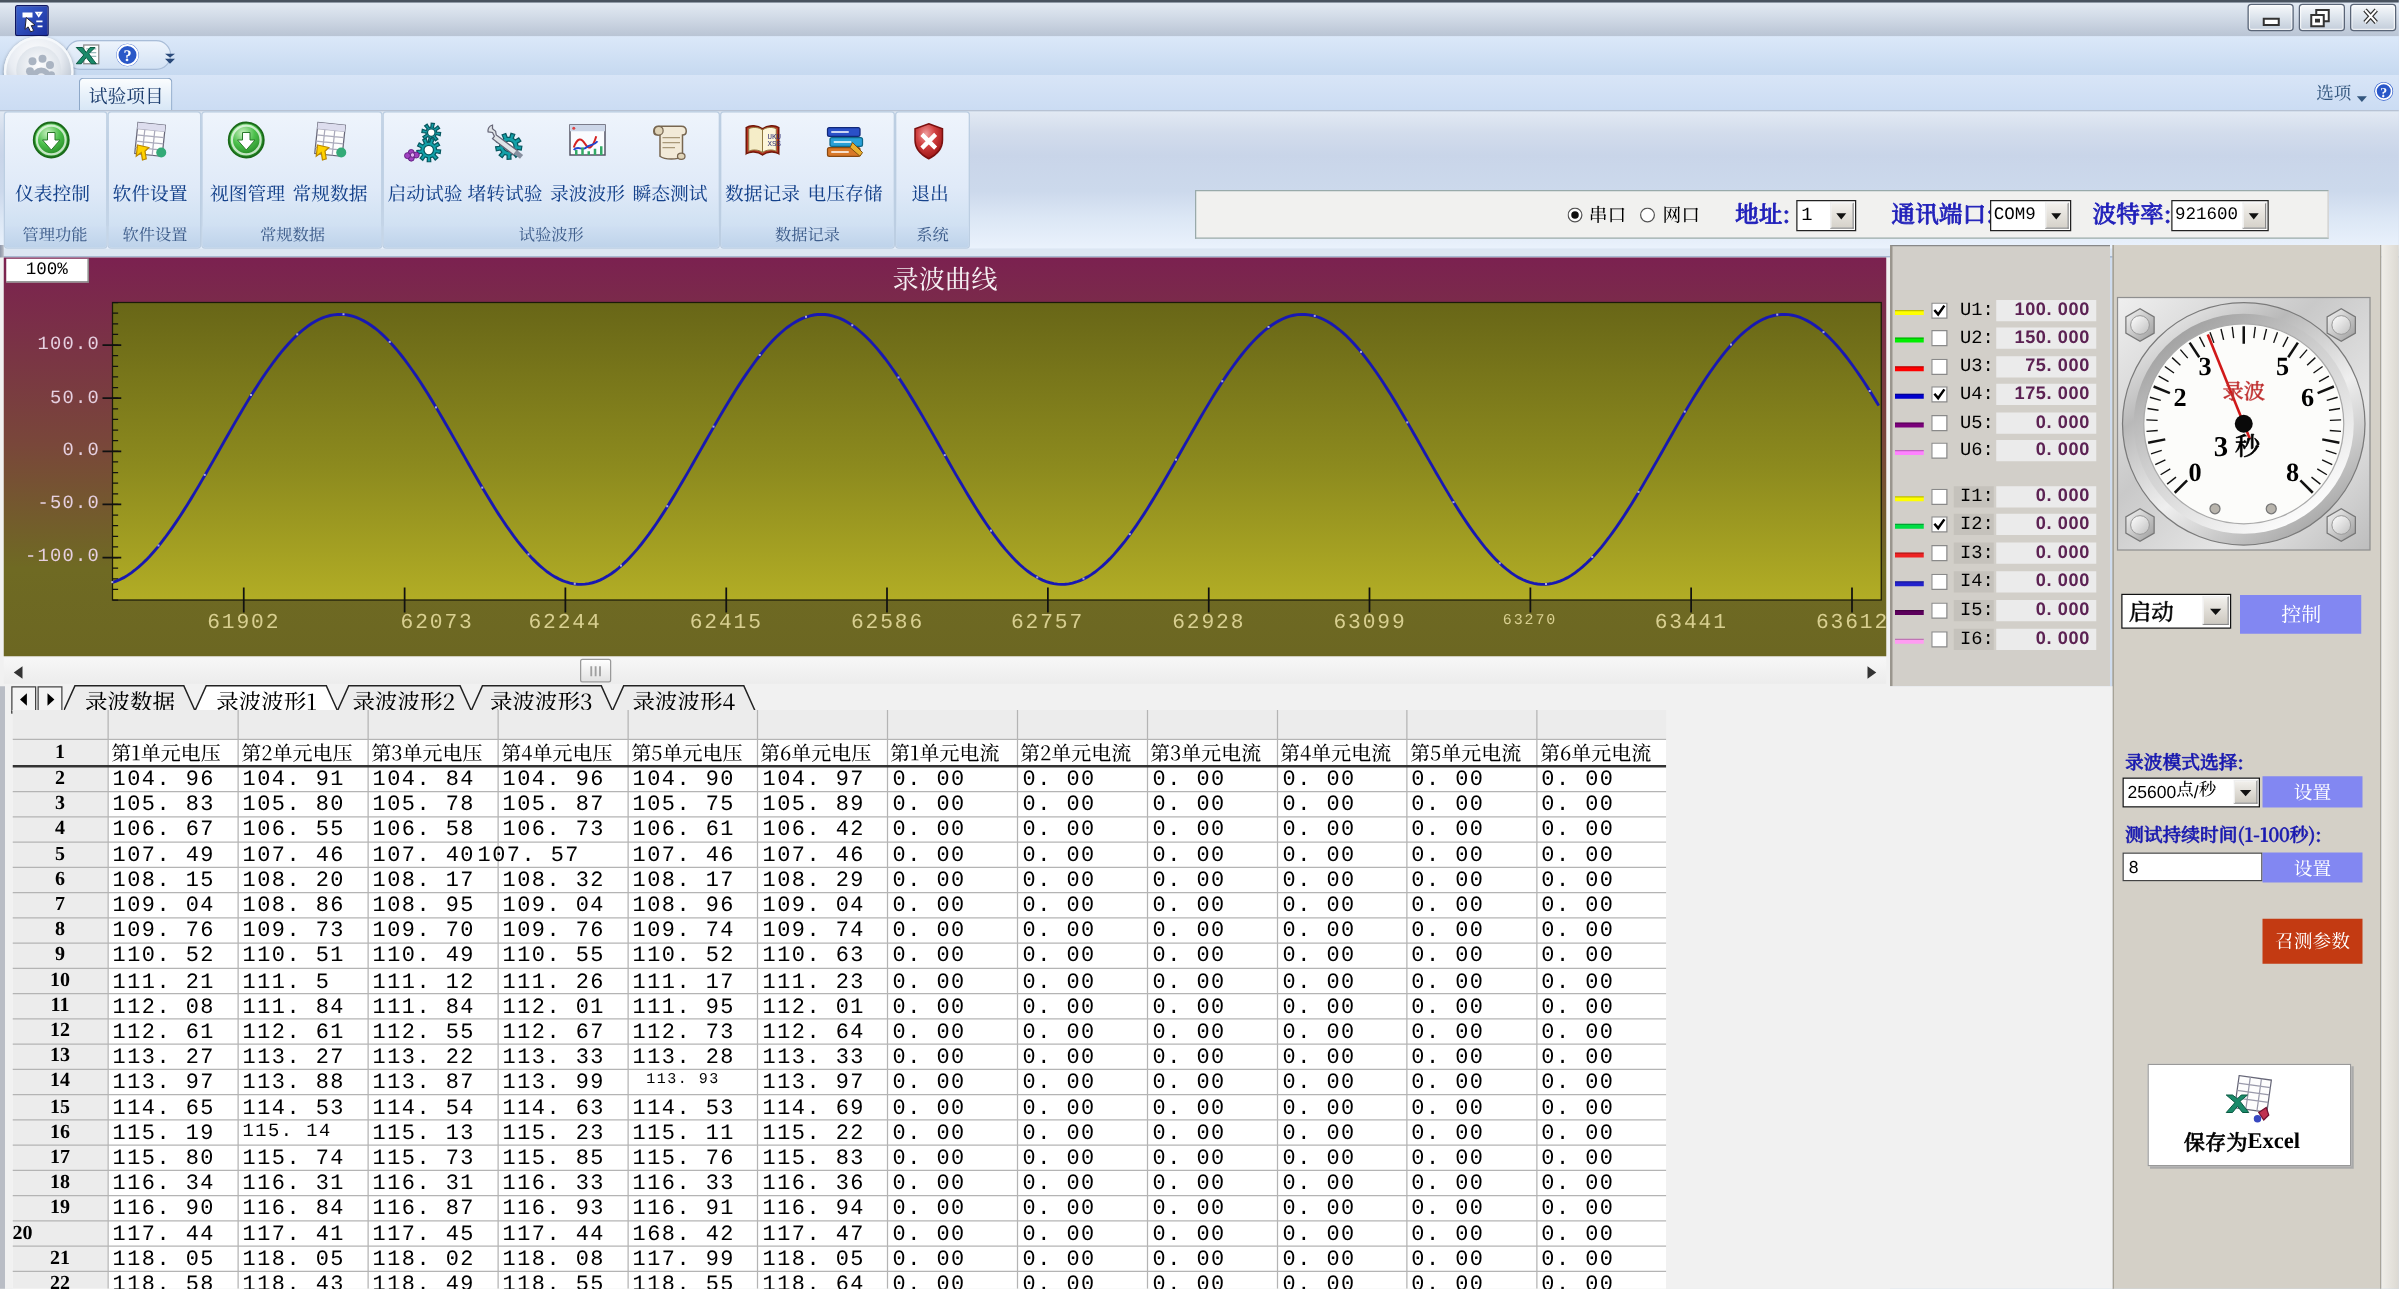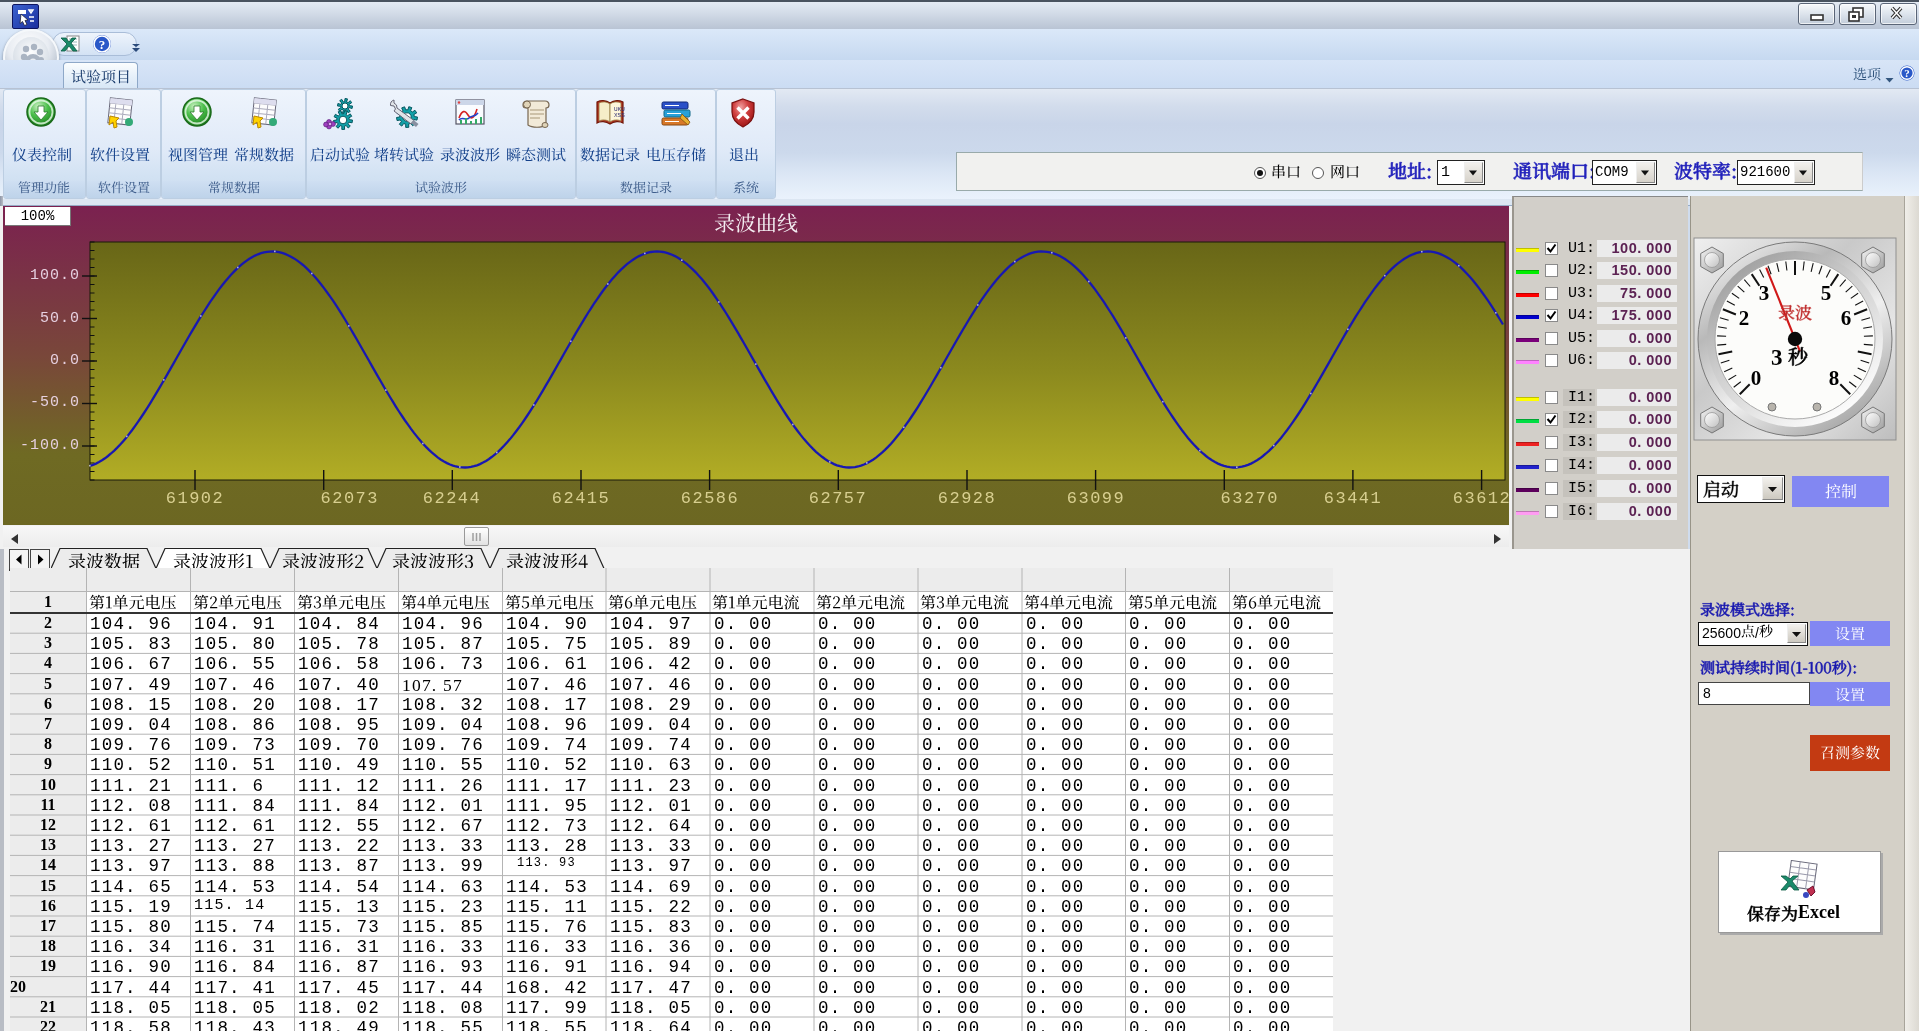--- a/index.html
+++ b/index.html
@@ -477,21 +477,21 @@
 <div class="abs" style="left:0;top:394px;width:80px;text-align:right;font-family:'Liberation Mono',monospace;font-size:15px;color:#e6d0e0;letter-spacing:1px">-50.0</div>
 <div class="abs" style="left:0;top:437px;width:80px;text-align:right;font-family:'Liberation Mono',monospace;font-size:15px;color:#e6d0e0;letter-spacing:1px">-100.0</div>
 <div class="abs" style="left:140px;top:489px;width:110px;text-align:center;font-family:'Liberation Mono',monospace;font-size:17px;color:#d8cf90;letter-spacing:1.5px">61902</div>
 <div class="abs" style="left:269px;top:489px;width:110px;text-align:right;font-family:'Liberation Mono',monospace;font-size:17px;color:#d8cf90;letter-spacing:1.5px">62073</div>
 <div class="abs" style="left:397px;top:489px;width:110px;text-align:center;font-family:'Liberation Mono',monospace;font-size:17px;color:#d8cf90;letter-spacing:1.5px">62244</div>
 <div class="abs" style="left:526px;top:489px;width:110px;text-align:center;font-family:'Liberation Mono',monospace;font-size:17px;color:#d8cf90;letter-spacing:1.5px">62415</div>
 <div class="abs" style="left:655px;top:489px;width:110px;text-align:center;font-family:'Liberation Mono',monospace;font-size:17px;color:#d8cf90;letter-spacing:1.5px">62586</div>
 <div class="abs" style="left:783px;top:489px;width:110px;text-align:center;font-family:'Liberation Mono',monospace;font-size:17px;color:#d8cf90;letter-spacing:1.5px">62757</div>
 <div class="abs" style="left:912px;top:489px;width:110px;text-align:center;font-family:'Liberation Mono',monospace;font-size:17px;color:#d8cf90;letter-spacing:1.5px">62928</div>
 <div class="abs" style="left:1041px;top:489px;width:110px;text-align:center;font-family:'Liberation Mono',monospace;font-size:17px;color:#d8cf90;letter-spacing:1.5px">63099</div>
-<div class="abs" style="left:1169px;top:489px;width:110px;text-align:right;font-family:'Liberation Mono',monospace;font-size:17px;color:#d8cf90;letter-spacing:1.5px">63270</div>
+<div class="abs" style="left:1169px;top:489px;width:110px;text-align:center;font-family:'Liberation Mono',monospace;font-size:12px;color:#d8cf90;letter-spacing:1.5px">63270</div>
 <div class="abs" style="left:1298px;top:489px;width:110px;text-align:center;font-family:'Liberation Mono',monospace;font-size:17px;color:#d8cf90;letter-spacing:1.5px">63441</div>
 <div class="abs" style="left:1427px;top:489px;width:110px;text-align:center;font-family:'Liberation Mono',monospace;font-size:17px;color:#d8cf90;letter-spacing:1.5px">63612</div>
 <div class="abs" style="left:3px;top:526px;width:1506px;height:21px;background:linear-gradient(#f7f7f7,#ececec)"></div>
 <div class="abs" style="left:8px;top:531px"><svg width="12" height="12">
       <path d="M10 1L3 6l7 5z" fill="#333"></path>
     </svg></div>
 <div class="abs" style="left:1492px;top:531px"><svg width="12" height="12">
       <path d="M2 1l7 5-7 5z" fill="#333"></path>
     </svg></div>
 <div class="abs" style="left:464px;top:527px;width:25px;height:19px;background:linear-gradient(#ffffff,#e2e2e2);border:1px solid #999;border-radius:2px"><svg width="23" height="17">
@@ -1022,21 +1022,21 @@
 <div class="abs" style="left:610px;top:654px;font-family:'Liberation Mono',monospace;font-size:17.5px;letter-spacing:1.2px;color:#000;white-space:nowrap">106. 42</div>
 <div class="abs" style="left:714px;top:654px;font-family:'Liberation Mono',monospace;font-size:17.5px;letter-spacing:1.2px;color:#000;white-space:nowrap">0. 00</div>
 <div class="abs" style="left:818px;top:654px;font-family:'Liberation Mono',monospace;font-size:17.5px;letter-spacing:1.2px;color:#000;white-space:nowrap">0. 00</div>
 <div class="abs" style="left:922px;top:654px;font-family:'Liberation Mono',monospace;font-size:17.5px;letter-spacing:1.2px;color:#000;white-space:nowrap">0. 00</div>
 <div class="abs" style="left:1026px;top:654px;font-family:'Liberation Mono',monospace;font-size:17.5px;letter-spacing:1.2px;color:#000;white-space:nowrap">0. 00</div>
 <div class="abs" style="left:1129px;top:654px;font-family:'Liberation Mono',monospace;font-size:17.5px;letter-spacing:1.2px;color:#000;white-space:nowrap">0. 00</div>
 <div class="abs" style="left:1233px;top:654px;font-family:'Liberation Mono',monospace;font-size:17.5px;letter-spacing:1.2px;color:#000;white-space:nowrap">0. 00</div>
 <div class="abs" style="left:90px;top:675px;font-family:'Liberation Mono',monospace;font-size:17.5px;letter-spacing:1.2px;color:#000;white-space:nowrap">107. 49</div>
 <div class="abs" style="left:194px;top:675px;font-family:'Liberation Mono',monospace;font-size:17.5px;letter-spacing:1.2px;color:#000;white-space:nowrap">107. 46</div>
 <div class="abs" style="left:298px;top:675px;font-family:'Liberation Mono',monospace;font-size:17.5px;letter-spacing:1.2px;color:#000;white-space:nowrap">107. 40</div>
-<div class="abs" style="left:402px;top:675px;font-family:Liberation Serif, serif;font-size:17.5px;letter-spacing:1.2px;color:#000;white-space:nowrap">107. 57</div>
+<div class="abs" style="left:382px;top:675px;font-family:Liberation Mono, monospace;font-size:17.5px;letter-spacing:1.2px;color:#000;white-space:nowrap">107. 57</div>
 <div class="abs" style="left:506px;top:675px;font-family:'Liberation Mono',monospace;font-size:17.5px;letter-spacing:1.2px;color:#000;white-space:nowrap">107. 46</div>
 <div class="abs" style="left:610px;top:675px;font-family:'Liberation Mono',monospace;font-size:17.5px;letter-spacing:1.2px;color:#000;white-space:nowrap">107. 46</div>
 <div class="abs" style="left:714px;top:675px;font-family:'Liberation Mono',monospace;font-size:17.5px;letter-spacing:1.2px;color:#000;white-space:nowrap">0. 00</div>
 <div class="abs" style="left:818px;top:675px;font-family:'Liberation Mono',monospace;font-size:17.5px;letter-spacing:1.2px;color:#000;white-space:nowrap">0. 00</div>
 <div class="abs" style="left:922px;top:675px;font-family:'Liberation Mono',monospace;font-size:17.5px;letter-spacing:1.2px;color:#000;white-space:nowrap">0. 00</div>
 <div class="abs" style="left:1026px;top:675px;font-family:'Liberation Mono',monospace;font-size:17.5px;letter-spacing:1.2px;color:#000;white-space:nowrap">0. 00</div>
 <div class="abs" style="left:1129px;top:675px;font-family:'Liberation Mono',monospace;font-size:17.5px;letter-spacing:1.2px;color:#000;white-space:nowrap">0. 00</div>
 <div class="abs" style="left:1233px;top:675px;font-family:'Liberation Mono',monospace;font-size:17.5px;letter-spacing:1.2px;color:#000;white-space:nowrap">0. 00</div>
 <div class="abs" style="left:90px;top:695px;font-family:'Liberation Mono',monospace;font-size:17.5px;letter-spacing:1.2px;color:#000;white-space:nowrap">108. 15</div>
 <div class="abs" style="left:194px;top:695px;font-family:'Liberation Mono',monospace;font-size:17.5px;letter-spacing:1.2px;color:#000;white-space:nowrap">108. 20</div>
@@ -1080,21 +1080,21 @@
 <div class="abs" style="left:402px;top:755px;font-family:'Liberation Mono',monospace;font-size:17.5px;letter-spacing:1.2px;color:#000;white-space:nowrap">110. 55</div>
 <div class="abs" style="left:506px;top:755px;font-family:'Liberation Mono',monospace;font-size:17.5px;letter-spacing:1.2px;color:#000;white-space:nowrap">110. 52</div>
 <div class="abs" style="left:610px;top:755px;font-family:'Liberation Mono',monospace;font-size:17.5px;letter-spacing:1.2px;color:#000;white-space:nowrap">110. 63</div>
 <div class="abs" style="left:714px;top:755px;font-family:'Liberation Mono',monospace;font-size:17.5px;letter-spacing:1.2px;color:#000;white-space:nowrap">0. 00</div>
 <div class="abs" style="left:818px;top:755px;font-family:'Liberation Mono',monospace;font-size:17.5px;letter-spacing:1.2px;color:#000;white-space:nowrap">0. 00</div>
 <div class="abs" style="left:922px;top:755px;font-family:'Liberation Mono',monospace;font-size:17.5px;letter-spacing:1.2px;color:#000;white-space:nowrap">0. 00</div>
 <div class="abs" style="left:1026px;top:755px;font-family:'Liberation Mono',monospace;font-size:17.5px;letter-spacing:1.2px;color:#000;white-space:nowrap">0. 00</div>
 <div class="abs" style="left:1129px;top:755px;font-family:'Liberation Mono',monospace;font-size:17.5px;letter-spacing:1.2px;color:#000;white-space:nowrap">0. 00</div>
 <div class="abs" style="left:1233px;top:755px;font-family:'Liberation Mono',monospace;font-size:17.5px;letter-spacing:1.2px;color:#000;white-space:nowrap">0. 00</div>
 <div class="abs" style="left:90px;top:776px;font-family:'Liberation Mono',monospace;font-size:17.5px;letter-spacing:1.2px;color:#000;white-space:nowrap">111. 21</div>
-<div class="abs" style="left:194px;top:776px;font-family:'Liberation Mono',monospace;font-size:17.5px;letter-spacing:1.2px;color:#000;white-space:nowrap">111. 6</div>
+<div class="abs" style="left:194px;top:776px;font-family:'Liberation Mono',monospace;font-size:17.5px;letter-spacing:1.2px;color:#000;white-space:nowrap">111. 5</div>
 <div class="abs" style="left:298px;top:776px;font-family:'Liberation Mono',monospace;font-size:17.5px;letter-spacing:1.2px;color:#000;white-space:nowrap">111. 12</div>
 <div class="abs" style="left:402px;top:776px;font-family:'Liberation Mono',monospace;font-size:17.5px;letter-spacing:1.2px;color:#000;white-space:nowrap">111. 26</div>
 <div class="abs" style="left:506px;top:776px;font-family:'Liberation Mono',monospace;font-size:17.5px;letter-spacing:1.2px;color:#000;white-space:nowrap">111. 17</div>
 <div class="abs" style="left:610px;top:776px;font-family:'Liberation Mono',monospace;font-size:17.5px;letter-spacing:1.2px;color:#000;white-space:nowrap">111. 23</div>
 <div class="abs" style="left:714px;top:776px;font-family:'Liberation Mono',monospace;font-size:17.5px;letter-spacing:1.2px;color:#000;white-space:nowrap">0. 00</div>
 <div class="abs" style="left:818px;top:776px;font-family:'Liberation Mono',monospace;font-size:17.5px;letter-spacing:1.2px;color:#000;white-space:nowrap">0. 00</div>
 <div class="abs" style="left:922px;top:776px;font-family:'Liberation Mono',monospace;font-size:17.5px;letter-spacing:1.2px;color:#000;white-space:nowrap">0. 00</div>
 <div class="abs" style="left:1026px;top:776px;font-family:'Liberation Mono',monospace;font-size:17.5px;letter-spacing:1.2px;color:#000;white-space:nowrap">0. 00</div>
 <div class="abs" style="left:1129px;top:776px;font-family:'Liberation Mono',monospace;font-size:17.5px;letter-spacing:1.2px;color:#000;white-space:nowrap">0. 00</div>
 <div class="abs" style="left:1233px;top:776px;font-family:'Liberation Mono',monospace;font-size:17.5px;letter-spacing:1.2px;color:#000;white-space:nowrap">0. 00</div>

